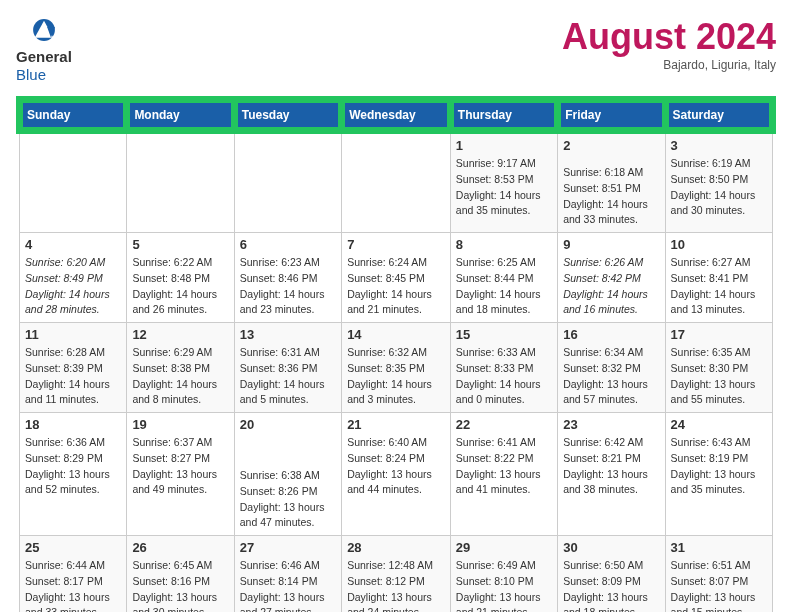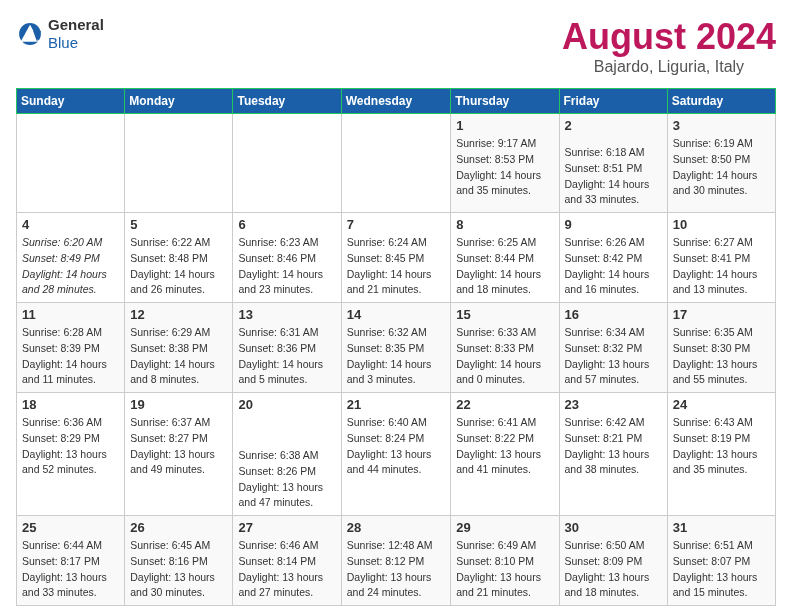--- a/index.html
+++ b/index.html
@@ -13,42 +13,43 @@
     .header {
       display: flex;
       justify-content: space-between;
       align-items: flex-start;
       margin-bottom: 12px;
     }
     .logo {
       display: flex;
       align-items: center;
       gap: 4px;
+      flex-direction: column;
     }
     .logo-text-general { font-size: 15px; font-weight: bold; color: #333; }
     .logo-text-blue { font-size: 15px; font-weight: normal; color: #1a5fa8; }
     .logo-icon {
       width: 28px;
       height: 28px;
     }
     .title-block { text-align: right; }
     .title-block h1 { font-size: 36px; color: #be185d; font-weight: bold; }
-    .title-block h2 { font-size: 16px; color: #555; font-weight: normal; text-align: center; }
+    .title-block h2 { font-size: 12px; color: #555; font-weight: normal; }
     table {
       width: 100%;
       border-collapse: collapse;
       font-size: 11px;
     }
     thead tr th {
       background-color: #1a5fa8;
       color: #fff;
       padding: 5px 4px;
       text-align: left;
       font-size: 12px;
-      border: 1px solid #22c55e;
+      border: 7px solid #22c55e;
     }
     tbody tr td {
       border: 1px solid #ccc;
       padding: 4px 5px;
       vertical-align: top;
       min-height: 80px;
       height: 90px;
       background: #fff;
     }
     tbody tr:nth-child(odd) td {
@@ -160,21 +161,21 @@
         </td>
         <td>
           <span class="day-num">8</span>
           <div class="day-info" style="white-space: pre-line;">Sunrise: 6:25 AM
 Sunset: 8:44 PM
 Daylight: 14 hours
 and 18 minutes.</div>
         </td>
         <td>
           <span class="day-num">9</span>
-          <div class="day-info" style="white-space: pre-line;">Sunrise: 6:26 AM
+          <div class="day-info" style="white-space: pre-line; font-style: italic;">Sunrise: 6:26 AM
 Sunset: 8:42 PM
 Daylight: 14 hours
 and 16 minutes.</div>
         </td>
         <td>
           <span class="day-num">10</span>
           <div class="day-info" style="white-space: pre-line;">Sunrise: 6:27 AM
 Sunset: 8:41 PM
 Daylight: 14 hours
 and 13 minutes.</div>

